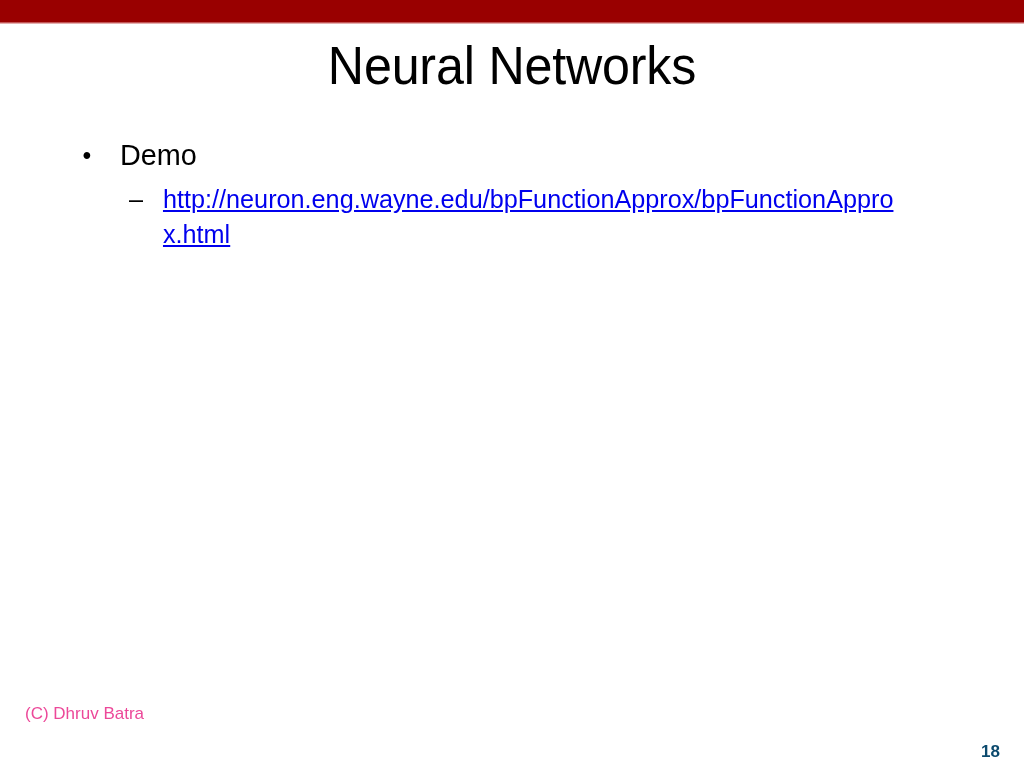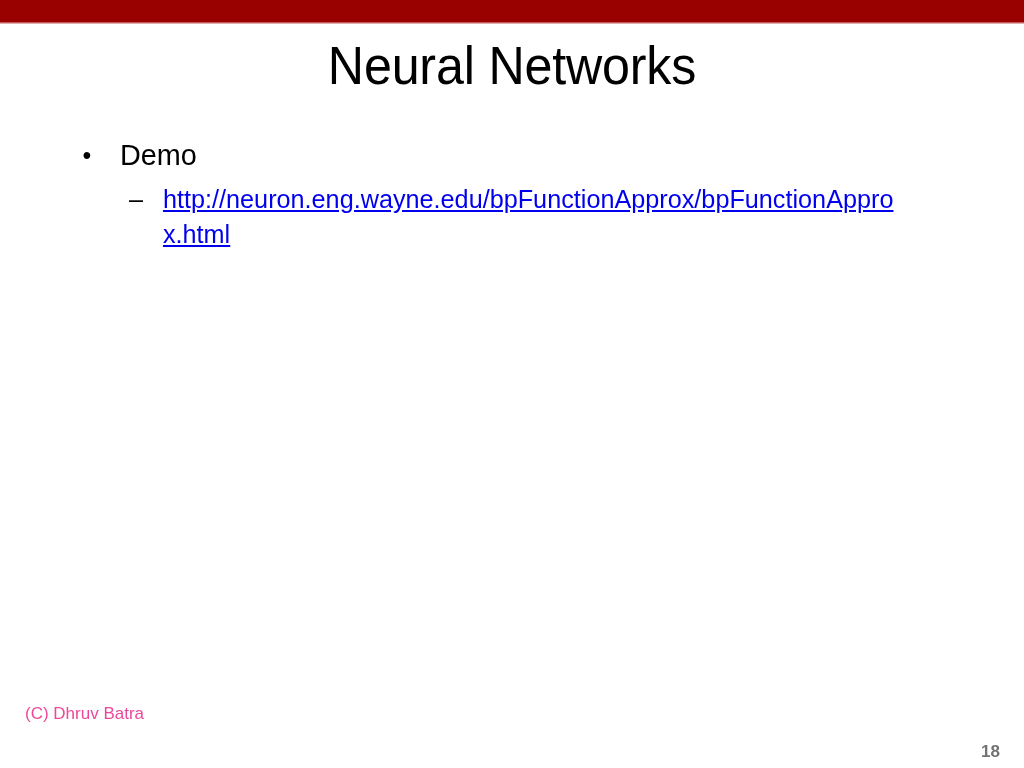--- a/index.html
+++ b/index.html
@@ -112,21 +112,21 @@
     font-size: 17px;
     line-height: 22px;
     color: #ec4899;
   }
   .footer-right {
     position: absolute;
     right: 24px;
     top: 741px;
     font-size: 17px;
     line-height: 22px;
-    color: #737373;
+    color: #0c4a6e;
     font-weight: 700;
   }
 </style>
 </head>
 <body>
 
 <div class="top-bar"></div>
 <div class="top-bar-edge"></div>
 
 <div class="slide-title">Neural Networks</div>

